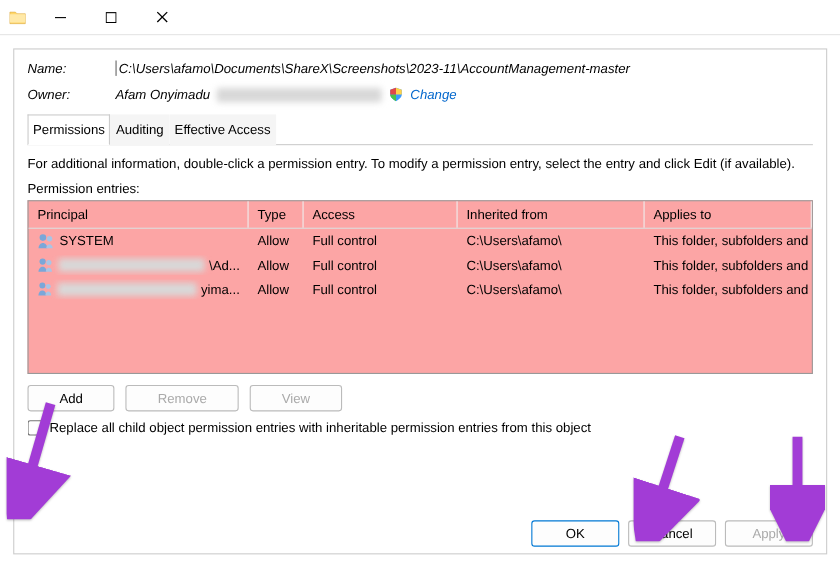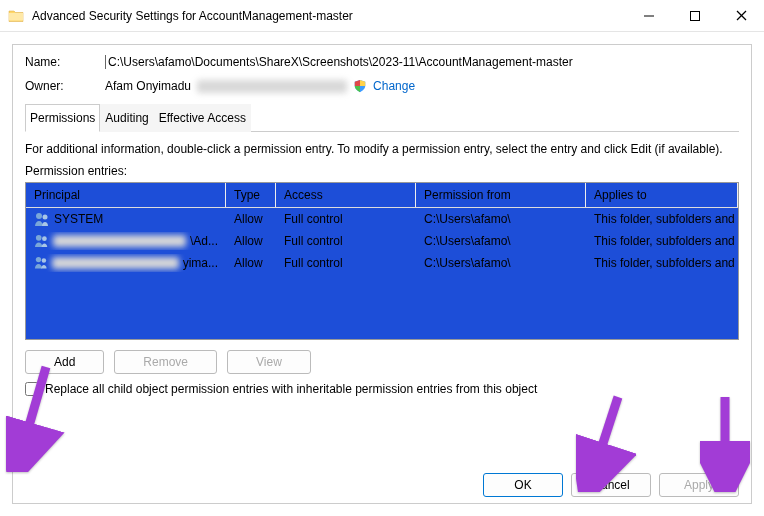--- a/index.html
+++ b/index.html
@@ -3,33 +3,33 @@
 <meta charset="utf-8">
 <style>
 * { box-sizing: border-box; margin: 0; padding: 0; font-family: "Segoe UI", Tahoma, sans-serif; }
 body { background: #fff; width: 764px; height: 516px; overflow: hidden; position: relative; font-size: 12px; color: #000; }
 .titlebar { height: 32px; display: flex; align-items: center; padding: 0 0 0 8px; border-bottom: 1px solid #e5e5e5;}
 .titlebar .folder-icon { width: 16px; height: 16px; margin-right: 8px; }
 .titlebar .title { font-size: 12px; flex: 1; }
 .win-controls { display: flex; height: 100%; }
 .win-btn { width: 46px; display: flex; align-items: center; justify-content: center; color: #000;}
 .outer { border: 1px solid #ccc; margin: 12px; padding: 10px 12px 8px 12px; height: 460px; position: relative; }
-.field-row { display: flex; align-items: center; margin-bottom: 10px; font-size: 12px; }
+.field-row { display: flex; align-items: center; margin-bottom: 10px; font-size: 12px; font-style: italic; }
 .field-label { width: 80px; color: #000; }
 .field-val { flex: 1; }
 .owner-row .ownerval { display: flex; align-items: center; gap: 6px; }
 .blurred { display:inline-block; width:150px; height:13px; background: #d8d8d8; border-radius:2px; filter: blur(3px); }
 .shield { width:14px; height:14px; }
 .change-link { color: #0066cc; }
 .tabs { display:flex; border-bottom:1px solid #ccc; margin-top:6px;}
 .tab { padding: 6px 4px; font-size:12px; border:1px solid transparent; position:relative; top:1px; background:#f5f5f5;}
 .tab.active { background:#fff; border:1px solid #ccc; border-bottom:1px solid #fff;}
 .info-text { margin: 10px 0 8px 0; font-size: 12px; }
 .subhead { font-size: 12px; margin-bottom: 4px; }
-.grid { border:1px solid #999; height: 158px; background:#1d4ed8; }
+.grid { border:1px solid #999; height: 158px; background:#fca5a5; }
 .grid-head { display:flex; border-bottom:1px solid #ddd; font-size:12px;}
 .grid-head div { padding:5px 8px; border-right:1px solid #eee;}
 .col-principal{width:200px;} .col-type{width:50px;} .col-access{width:140px;} .col-inh{width:170px;} .col-app{flex:1;}
 .grid-row { display:flex; font-size:12px; padding:2px 0;}
 .grid-row > div { padding:2px 8px; display:flex; align-items:center; gap:4px; overflow:hidden; white-space:nowrap;}
 .user-icon { width:16px; height:14px; }
 .row-blur { display:inline-block; height:12px; background:#d8d8d8; filter:blur(3px); border-radius:2px;}
 .btn-row { margin-top:10px; display:flex; gap:10px; }
 .btn { border:1px solid #bbb; background:#fdfdfd; padding:4px 28px; font-size:12px; border-radius:3px; min-width:70px; text-align:center;}
 .btn.disabled { color:#aaa; }
@@ -45,21 +45,20 @@
 </head>
 <body>
 
 <div class="titlebar">
   <span class="folder-icon">
     <svg viewBox="0 0 16 16">
         <path fill="#ffd76a" stroke="#d9a63f" stroke-width="0.5" d="M1 3h5l1.5 1.5H15v9H1z"></path>
         <path fill="#ffe9a8" d="M1 5h14v7.5H1z"></path>
       </svg>
   </span>
-  <span class="title">Advanced Security Settings for AccountManagement-master</span>
   <div class="win-controls">
     <div class="win-btn">
         <svg width="10" height="10">
           <line x1="0" y1="5" x2="10" y2="5" stroke="#000"></line>
         </svg>
       </div>
     <div class="win-btn">
         <svg width="10" height="10">
           <rect x="0.5" y="0.5" width="9" height="9" fill="none" stroke="#000"></rect>
         </svg>
@@ -104,21 +103,21 @@
   </div>
 
   <div class="info-text">For additional information, double-click a permission entry. To modify a permission entry, select the entry and click Edit (if available).</div>
   <div class="subhead">Permission entries:</div>
 
   <div class="grid">
     <div class="grid-head">
       <div class="col-principal">Principal</div>
       <div class="col-type">Type</div>
       <div class="col-access">Access</div>
-      <div class="col-inh">Permission from</div>
+      <div class="col-inh">Inherited from</div>
       <div class="col-app">Applies to</div>
     </div>
     <div id="grid-rows">
         <div class="grid-row">
           <div class="col-principal">
             <span class="user-icon"><svg viewBox="0 0 16 14">
                 <circle cx="5" cy="4" r="3" fill="#7aa7d9"></circle>
                 <path d="M1 14c0-3 2-5 4-5s4 2 4 5" fill="#7aa7d9"></path>
                 <circle cx="11" cy="5" r="2.5" fill="#a8c5e6"></circle>
                 <path d="M8 14c0-2.5 1.5-4 3-4s3 1.5 3 4" fill="#a8c5e6"></path>

